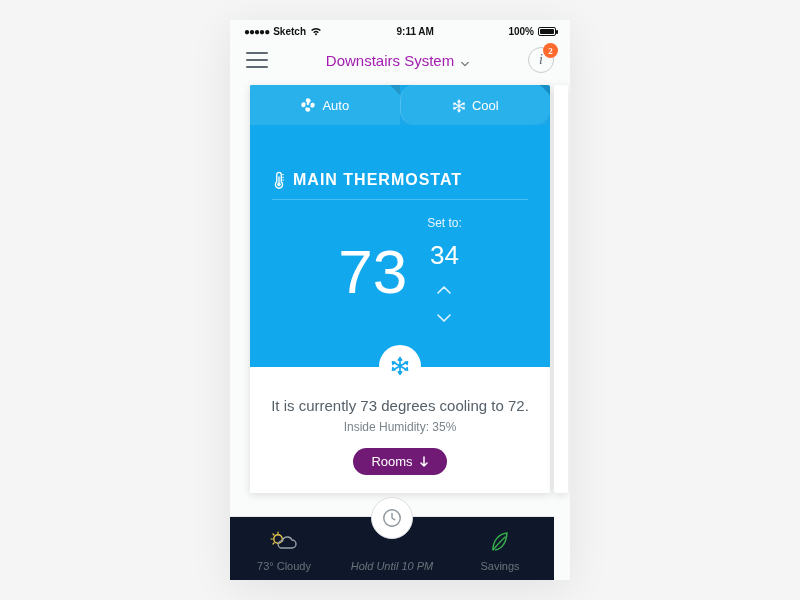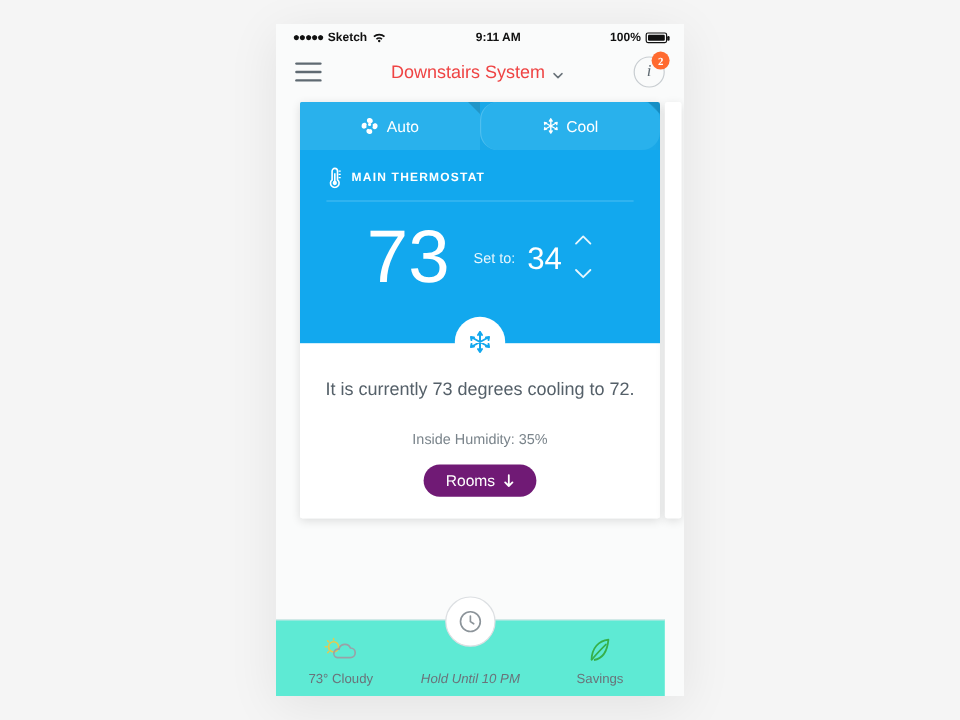--- a/index.html
+++ b/index.html
@@ -38,21 +38,21 @@
   }
   .battery::after { content:""; position:absolute; right:-3px; top:2px; width:2px; height:4px; background:#111; border-radius:1px; }
   .battery .fill { position:absolute; left:1px; top:1px; bottom:1px; right:1px; background:#111; border-radius:1px; }
   
   .header {
     display:flex; align-items:center; justify-content: space-between;
     padding: 6px 16px 12px;
   }
   .hamburger { width:22px; height:16px; display:flex; flex-direction:column; justify-content:space-between; cursor:pointer; }
   .hamburger span { height:2px; background:#5f6a72; border-radius:1px; }
-  .title-dd { display:flex; align-items:center; gap:6px; color:#ef4444; font-size:15px; cursor:pointer; }
+  .title-dd { display:flex; align-items:center; gap:6px; color:#a21caf; font-size:15px; cursor:pointer; }
   .chev-down { width:10px; height:10px; }
   .chev-down svg { width:100%; height:100%; }
   .info-btn {
     width:26px; height:26px; border:1px solid #c8cdd1; border-radius:50%;
     display:flex; align-items:center; justify-content:center;
     color:#5f6a72; font-family: Georgia, serif; font-style: italic; font-size:14px;
     position:relative; cursor:pointer;
   }
   .badge {
     position:absolute; top:-5px; right:-5px; width:15px; height:15px;
@@ -74,71 +74,72 @@
     width: 14px;
     height: 100%;
     background: #fff;
     box-shadow: 0 2px 8px rgba(0,0,0,0.12);
     border-radius: 2px;
   }
   .mode-row { display:flex; background:#1aa8e8; }
   .mode-btn {
     flex:1; text-align:center; color:#fff; font-size:13px; padding:12px 0;
     position:relative; background:#29b1ec; cursor:pointer;
-    display:flex; align-items:center; justify-content:center; gap:6px;
+    display:flex; align-items:flex-end; justify-content:center; gap:6px;
   }
   .mode-btn + .mode-btn { border-left:1px solid rgba(255,255,255,0.18);border-radius:15px; }
   .mode-btn .corner {
     position:absolute; top:0; right:0; width:0; height:0;
     border-left:10px solid transparent;
     border-top:10px solid rgba(0,0,0,0.15);
   }
   .thermo-section {
     background:#12a8ee;
     color:#fff;
     padding: 10px 22px 40px;
     position:relative;
   }
   .thermo-head {
     display:flex; align-items:center; gap:7px;
-    font-size:10px; letter-spacing:1px; font-weight:700;
+    font-size:16px; letter-spacing:1px; font-weight:700;
     padding: 4px 0 10px;
     border-bottom: 1px solid rgba(255,255,255,0.25);
+    margin-top: 32px;
   }
   .temp-row {
     display:flex; align-items:center; justify-content:center;
     gap: 20px;
     padding-top: 16px;
   }
   .big-temp { font-size:62px; font-weight:400; line-height:1; }
-  .set-block { display:flex; align-items:center; gap:10px; }
+  .set-block { display:flex; align-items:center; gap:10px;flex-direction:column; }
   .set-label { font-size:12px; opacity:0.9; }
   .set-val { font-size:26px; font-weight:300; }
   .arrows { display:flex; flex-direction:column; gap:10px; align-items:center; }
   .arrows .arr { cursor:pointer; opacity:0.9; }
   .half-circle {
     position:absolute; left:50%; transform:translateX(-50%);
     bottom:-20px; width:42px; height:42px; background:#fff; border-radius:50%;
     display:flex; align-items:center; justify-content:center;
   }
   
   .card-lower {
     background:#fff; padding: 28px 18px 8px; text-align:center;
   }
   .status-text { color:#556069; font-size:15px; line-height:1.4;text-align:center; }
-  .humidity { color:#7a848b; font-size:12px; margin-top:24px; }
+  .humidity { color:#7a848b; font-size:12px; margin-top:4px; }
   .rooms-btn {
     margin: 14px auto 10px; background:#701a75; color:#fff;
     padding: 6px 18px; border-radius: 16px; font-size:13px;
     display:flex; align-items:center; gap:6px; width:fit-content; cursor:pointer;
   }
   
   .tabbar {
     position:absolute; bottom:0; left:0; right:16px; height:64px;
-    background:#5eead4; border-top:1px solid #e6e8ea;
+    background:#0f172a; border-top:1px solid #e6e8ea;
     display:flex;
     text-align:center;
   }
   .tab {
     flex:1; display:flex; flex-direction:column; align-items:center; justify-content:flex-end;
     font-size:10px; color:#6a737a; padding-bottom:8px; gap:4px; cursor:pointer;
   }
   .tab .icon-slot { height: 28px; display:flex; align-items:center; justify-content:center; }
   .tab.center { position:relative;font-style:italic; }
   .clock-circle {

